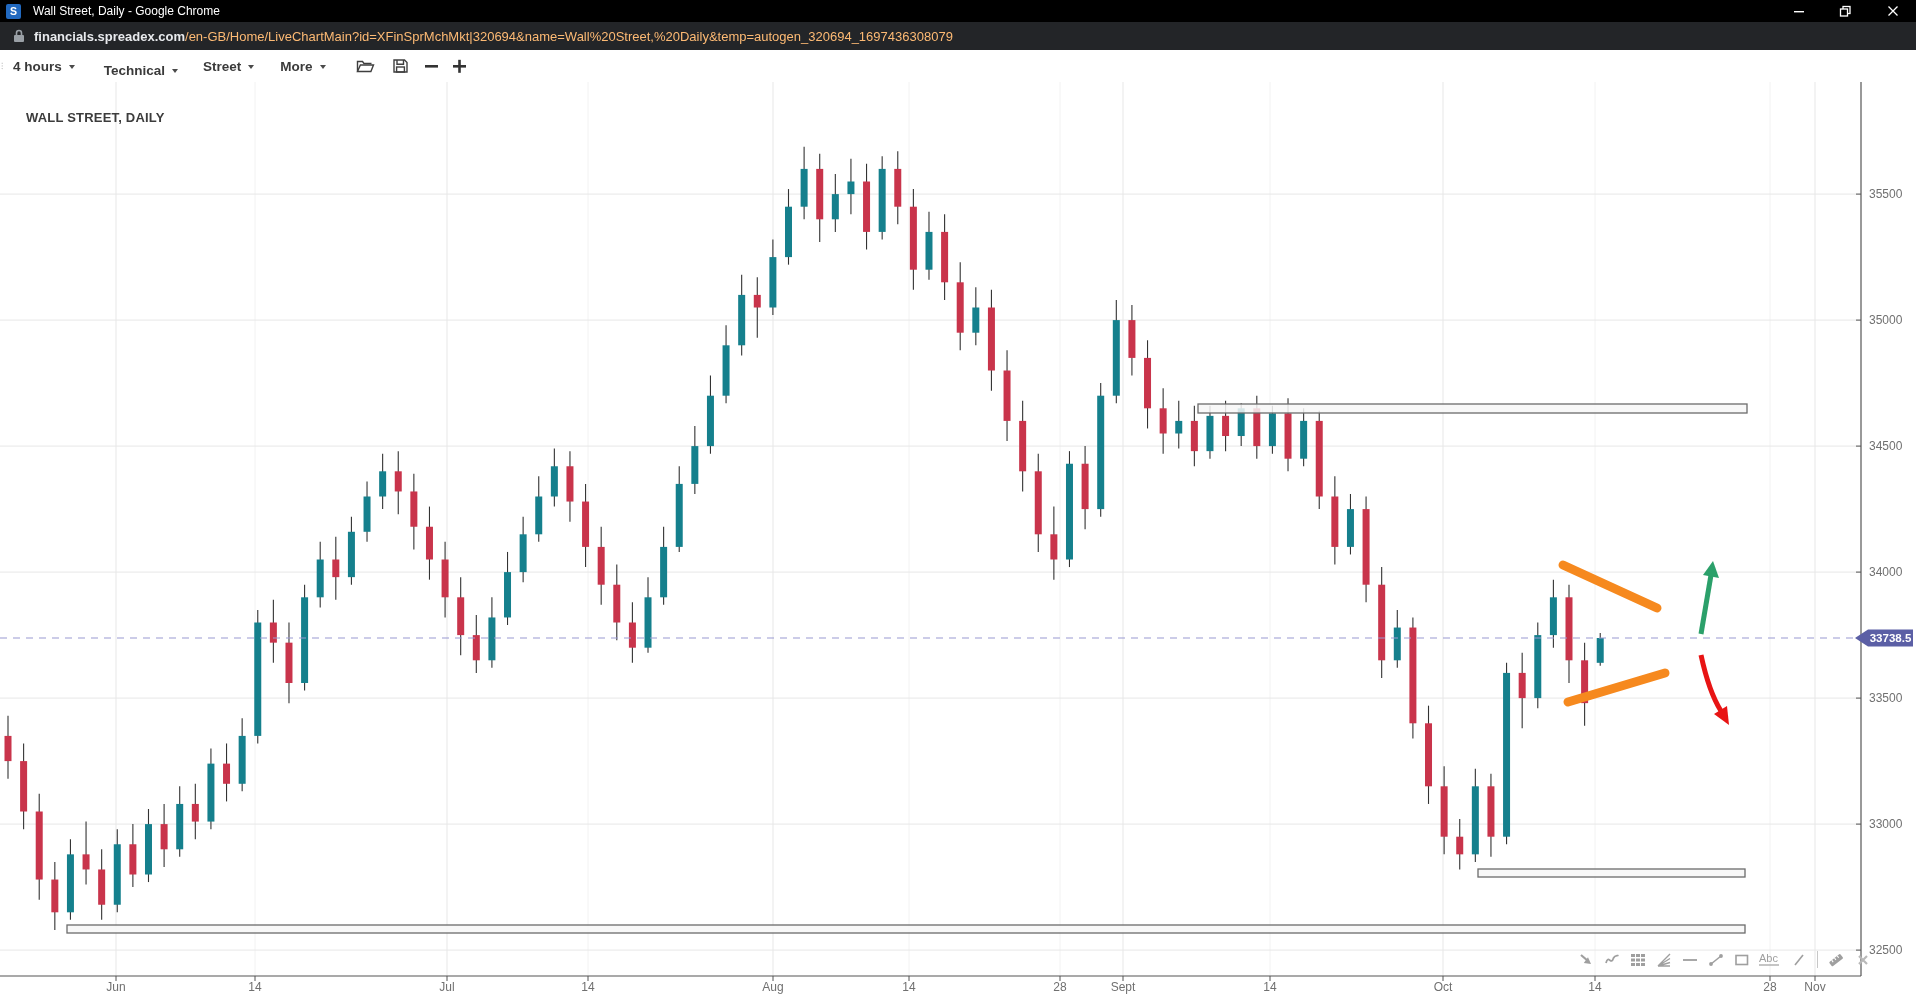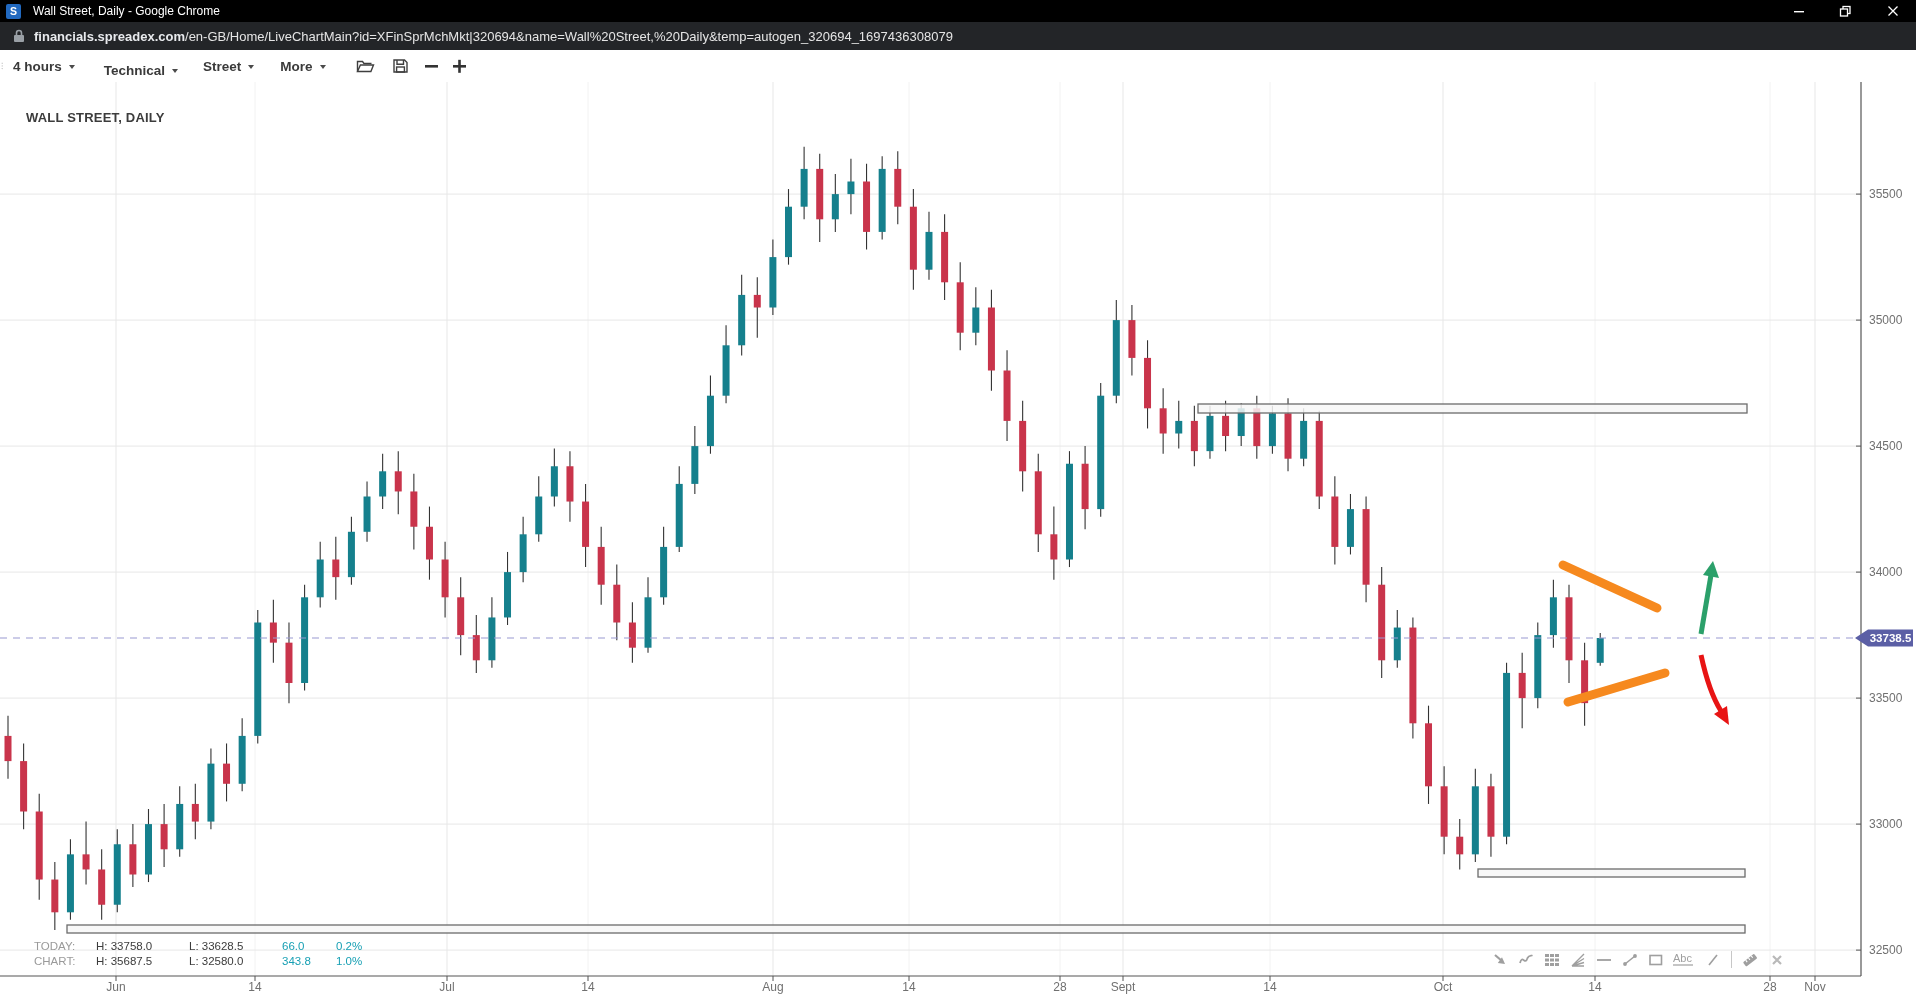--- a/index.html
+++ b/index.html
@@ -11,41 +11,41 @@
   .favicon{width:15px;height:15px;background:#2169c0;margin-left:6px;border-radius:2px;
            display:flex;align-items:center;justify-content:center;
            color:#fff;font-size:10.5px;font-weight:bold;}
   .wintitle{color:#fff;font-size:12px;margin-left:12px;}
   .winctrls{margin-left:auto;display:flex;align-items:center;height:100%;}
   .wbtn{width:47px;height:100%;display:flex;align-items:center;justify-content:center;cursor:pointer;}
   .urlbar{position:absolute;top:22px;left:0;right:0;height:28px;background:#232528;
           display:flex;align-items:center;padding-left:13px;z-index:5;box-sizing:border-box;}
   .url{font-size:13px;margin-left:9px;white-space:nowrap;}
   .url .domain{color:#e8eaed;font-weight:bold;text-align:center;}
-  .url .path{color:#e5e5e5;}
+  .url .path{color:#fdba74;}
   
   .apptoolbar{position:absolute;top:50px;left:0;right:0;height:32px;background:#fff;
               display:flex;align-items:center;z-index:4;}
   .gripper{color:#c0c0c0;font-size:9px;line-height:5px;margin-left:1px;width:6px;}
   .menu{display:flex;align-items:center;font-size:13.5px;font-weight:bold;color:#3a3a3a;cursor:pointer;}
   .caret{width:0;height:0;border-left:3.5px solid transparent;border-right:3.5px solid transparent;
          border-top:4.5px solid #4a4a4a;margin-left:7px;margin-top:2px;}
   .tbicon{display:flex;align-items:center;cursor:pointer;}
   
   #chart-svg{position:absolute;top:0;left:0;z-index:1;}
   .chart-title{position:absolute;left:26px;top:110px;font-size:13px;font-weight:bold;
                color:#3c3c3c;letter-spacing:.2px;z-index:2;}
   .stats{position:absolute;left:34px;top:939px;z-index:2;font-size:11.5px;line-height:15px;}
   .stat-row{display:flex;}
   .sc1{width:62px;color:#9a9a9a;}
   .sc2{width:93px;color:#3c3c3c;}
   .sc3{width:93px;color:#3c3c3c;}
   .sc4{width:54px;color:#18a0b4;}
   .sc5{width:46px;color:#18a0b4;}
-  .drawbar{position:absolute;left:1490px;top:950px;display:flex;align-items:center;gap:7px;z-index:2;}
+  .drawbar{position:absolute;left:1576px;top:950px;display:flex;align-items:center;gap:7px;z-index:2;}
   .dtool{display:flex;align-items:center;justify-content:center;width:19px;height:19px;cursor:pointer;}
   .dsep{width:1px;height:17px;background:#c7c7c7;margin:0 2px;}
 </style>
 </head>
 <body>
 
 <div class="stage">
 
   <svg id="chart-svg" width="1916" height="997" viewBox="0 0 1916 997">
       <line x1="116" y1="82" x2="116" y2="976" stroke="#e7e7e7" stroke-width="1"></line>
@@ -402,36 +402,20 @@
     <div class="tbicon" style="margin-left:13px;">
       <svg width="15" height="16">
         <rect x="1" y="7" width="13" height="2.6" fill="#333"></rect>
         <rect x="6.2" y="1.8" width="2.6" height="13" fill="#333"></rect>
         </svg>
     </div>
   </div>
 
   <div class="chart-title">WALL STREET, DAILY</div>
 
-  <div class="stats">
-    <div class="stat-row">
-      <span class="sc1">TODAY:</span>
-      <span class="sc2">H: 33758.0</span>
-      <span class="sc3">L: 33628.5</span>
-      <span class="sc4">66.0</span>
-      <span class="sc5">0.2%</span>
-    </div>
-    <div class="stat-row">
-      <span class="sc1">CHART:</span>
-      <span class="sc2">H: 35687.5</span>
-      <span class="sc3">L: 32580.0</span>
-      <span class="sc4">343.8</span>
-      <span class="sc5">1.0%</span>
-    </div>
-  </div>
 
   <div class="drawbar">
     <div class="dtool">
       <svg width="18" height="18">
         <path d="M4 4 L11 10" stroke="#9f9f9f" stroke-width="2.2"></path>
         <polygon points="14,13 6.8,12 11,6.2" fill="#9f9f9f"></polygon>
         </svg>
     </div>
     <div class="dtool">
       <svg width="18" height="18">

